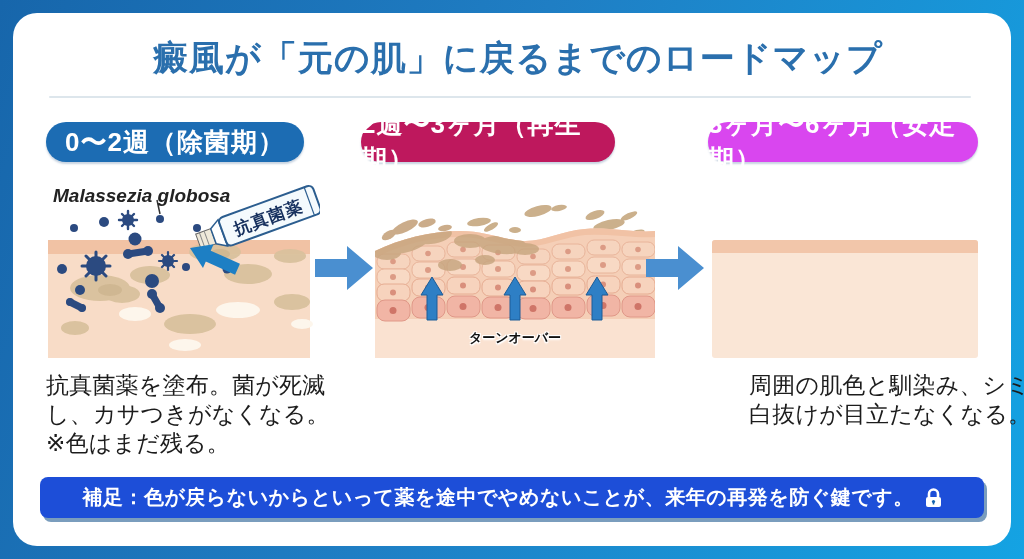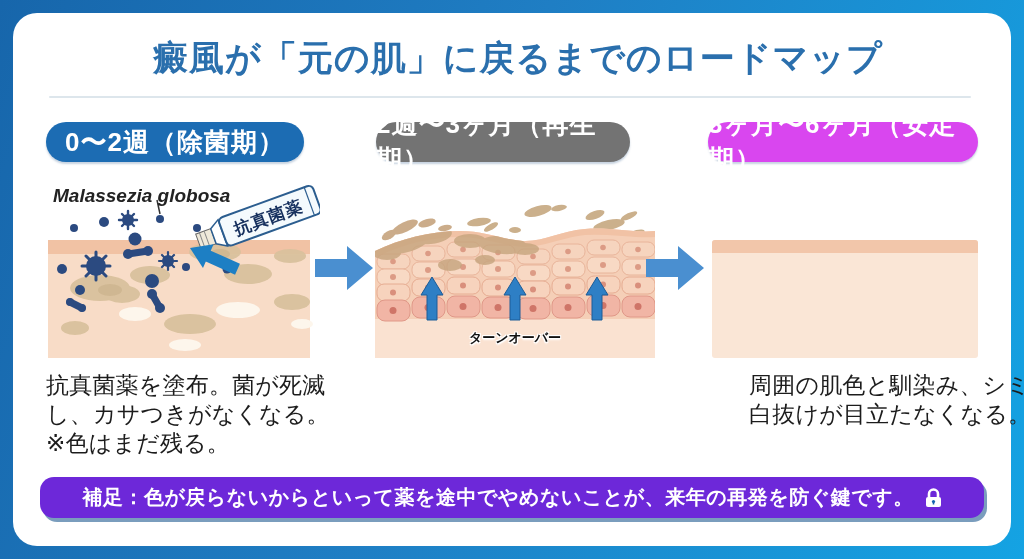--- a/index.html
+++ b/index.html
@@ -19,21 +19,21 @@
     position:absolute; top:83px; left:36px; right:40px; height:2px;
     background:#dde6ec; border-radius:1px;
   }
   .pill {
     position:absolute; top:109px; height:40px; border-radius:20px;
     color:#fff; font-weight:bold; font-size:26px;
     display:flex; align-items:center; justify-content:center; letter-spacing:1px;
     box-shadow:0 2px 2px rgba(30,80,130,.25);
   }
   .pill-1 { left:33px;  width:258px; background:#1c6cb3; }
-  .pill-2 { left:363px; width:254px; background:#737373; }
+  .pill-2 { left:348px; width:254px; background:#be185d; }
   .pill-3 { left:695px; width:270px; background:#d946ef; }
   .panel-svg { position:absolute; }
   .p1 { left:27px;  top:169px; }
   .p2 { left:362px; top:172px; }
   .panel3 { position:absolute; left:699px; top:227px; width:266px; height:118px;
             background:#fae6d6; border-radius:3px; }
   .panel3-band { height:13px; background:#f2c6aa; border-radius:3px 3px 0 0; }
   .malassezia {
     position:absolute; left:40px; top:172px; font-style:italic;
     font-size:19px; font-weight:bold; color:#222;
@@ -49,21 +49,21 @@
   .fa-2 { left:633px; }
   .desc {
     position:absolute; top:358px; width:306px; font-size:23px; line-height:29px;
     color:#1c1c1c; font-weight:500; white-space:pre-line; letter-spacing:0.2px;
   }
   .desc-1 { left:33px; }
   .desc-2 { left:364px; }
   .desc-3 { left:693px;margin-left:43px; }
   .footer {
     position:absolute; left:27px; top:464px; width:944px; height:41px;
-    background:#6d28d9; border-radius:14px;
+    background:#1d4ed8; border-radius:8px;
     box-shadow:3px 4px 0 rgba(13,76,134,.55);
     display:flex; align-items:center; justify-content:center; gap:11px;
     color:#fff; font-size:20px; font-weight:bold; letter-spacing:0.5px;
   }
 </style>
 </head>
 <body>
 
 <div class="frame">
   <div class="card">

